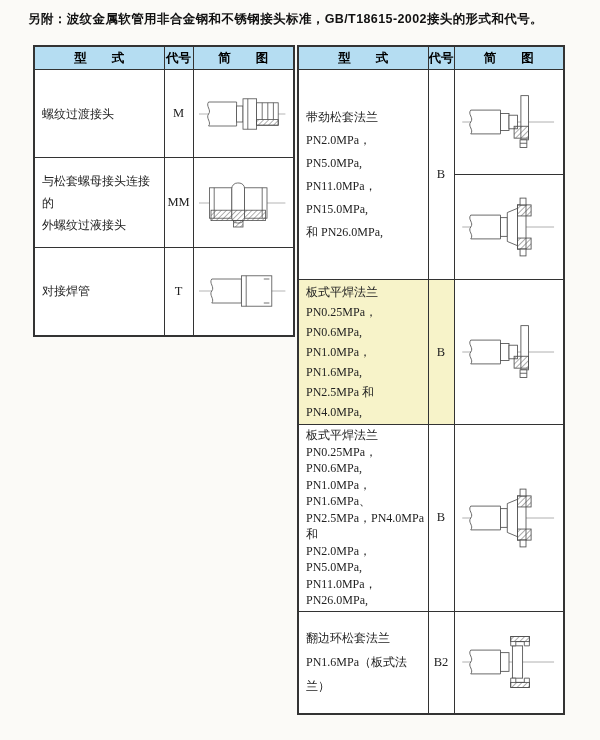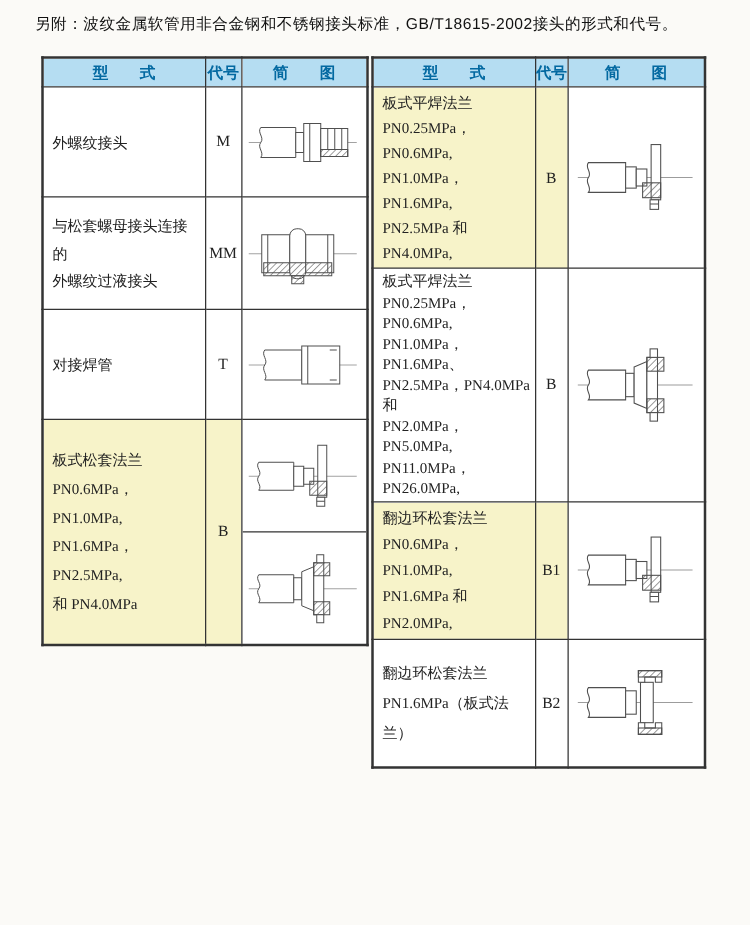--- a/index.html
+++ b/index.html
@@ -4,35 +4,35 @@
 <style>
   html,body{margin:0;padding:0;}
   body{
     width:600px;height:740px;position:relative;
     background:#fbfaf7;
     font-family:"Liberation Sans",sans-serif;
     color:#222;
   }
   .title{
     position:absolute;left:28px;top:11px;
-    font-size:12.5px;font-weight:normal;color:#111;
+    font-size:12.5px;font-weight:bold;color:#111;
     letter-spacing:0.4px;white-space:pre;
   }
   table.tbl{
     position:absolute;top:45px;
     border-collapse:collapse;table-layout:fixed;
     background:#fff;
     border:2px solid var(--bd,#2b2b2b);
   }
   #ltbl{left:33px;width:260px;}
   #rtbl{left:297px;width:266px;}
   td,th{border:1px solid var(--bd,#3c3c3c);padding:0;vertical-align:middle;overflow:hidden;}
   th{
     background:var(--hdr,#b5ddf2);
-    font-size:12.5px;font-weight:bold;color:#0369a1;
+    font-size:12.5px;font-weight:bold;color:#000000;
     height:22px;text-align:center;white-space:pre;
   }
   .c-type{
     font-family:"Liberation Serif",serif;
     font-size:12px;line-height:22px;
     padding:2px 3px 2px 7px;
     white-space:pre-line;
     color:#222;
   }
   .c-code{
@@ -181,21 +181,21 @@
     </colgroup>
   <thead>
     <tr>
       <th>型　　式</th>
       <th>代号</th>
       <th>简　　图</th>
     </tr>
   </thead>
   <tbody>
     <tr class="r0">
-      <td class="c-type">外螺纹接头</td>
+      <td class="c-type">螺纹过渡接头</td>
       <td class="c-code">M</td>
       <td class="c-diag">
         <svg class="diag" width="96" height="62">
             <use href="#s-m"></use>
           </svg>
       </td>
     </tr>
     <tr class="r2">
       <td class="c-type">与松套螺母接头连接的
 外螺纹过液接头</td>
@@ -206,58 +206,58 @@
           </svg>
       </td>
     </tr>
     <tr class="r4">
       <td class="c-type">对接焊管</td>
       <td class="c-code">T</td>
       <td class="c-diag">
         <svg class="diag" width="96" height="62">
             <use href="#s-t"></use>
           </svg>
-      </td>
-    </tr>
-    <tr class="r5 hl">
-      <td class="c-type">板式松套法兰
-PN0.6MPa，PN1.0MPa,
-PN1.6MPa，PN2.5MPa,
-和 PN4.0MPa</td>
-      <td class="c-code">B</td>
-      <td class="c-diag split">
-        <div>
-          <svg class="diag" width="96" height="78">
-              <use href="#s-flp"></use>
-            </svg>
-        </div>
-        <div>
-          <svg class="diag" width="96" height="78">
-              <use href="#s-flh"></use>
-            </svg>
-        </div>
       </td>
     </tr>
   </tbody>
 </table>
 
 <table class="tbl" id="rtbl">
   <colgroup>
       <col style="width:130px">
       <col style="width:26px">
       <col style="width:110px">
     </colgroup>
   <thead>
     <tr>
       <th>型　　式</th>
       <th>代号</th>
       <th>简　　图</th>
     </tr>
   </thead>
   <tbody>
+    <tr class="r0">
+      <td class="c-type">带劲松套法兰
+PN2.0MPa，PN5.0MPa,
+PN11.0MPa，PN15.0MPa,
+和 PN26.0MPa,</td>
+      <td class="c-code">B</td>
+      <td class="c-diag split">
+        <div>
+          <svg class="diag" width="102" height="90">
+              <use href="#s-flp"></use>
+            </svg>
+        </div>
+        <div>
+          <svg class="diag" width="102" height="90">
+              <use href="#s-flh"></use>
+            </svg>
+        </div>
+      </td>
+    </tr>
     <tr class="r1 hl">
       <td class="c-type">板式平焊法兰
 PN0.25MPa，PN0.6MPa,
 PN1.0MPa，PN1.6MPa,
 PN2.5MPa 和 PN4.0MPa,</td>
       <td class="c-code">B</td>
       <td class="c-diag">
         <svg class="diag" width="102" height="88">
             <use href="#s-flp"></use>
           </svg>
@@ -270,31 +270,20 @@
 PN2.5MPa，PN4.0MPa 和
 PN2.0MPa，PN5.0MPa,
 PN11.0MPa，PN26.0MPa,</td>
       <td class="c-code">B</td>
       <td class="c-diag">
         <svg class="diag" width="102" height="88">
             <use href="#s-flh"></use>
           </svg>
       </td>
     </tr>
-    <tr class="r3 hl">
-      <td class="c-type">翻边环松套法兰
-PN0.6MPa，PN1.0MPa,
-PN1.6MPa 和 PN2.0MPa,</td>
-      <td class="c-code">B1</td>
-      <td class="c-diag">
-        <svg class="diag" width="102" height="88">
-            <use href="#s-flp"></use>
-          </svg>
-      </td>
-    </tr>
     <tr class="r4">
       <td class="c-type">翻边环松套法兰
 PN1.6MPa（板式法兰）</td>
       <td class="c-code">B2</td>
       <td class="c-diag">
         <svg class="diag" width="102" height="86">
             <use href="#s-flc"></use>
           </svg>
       </td>
     </tr>

